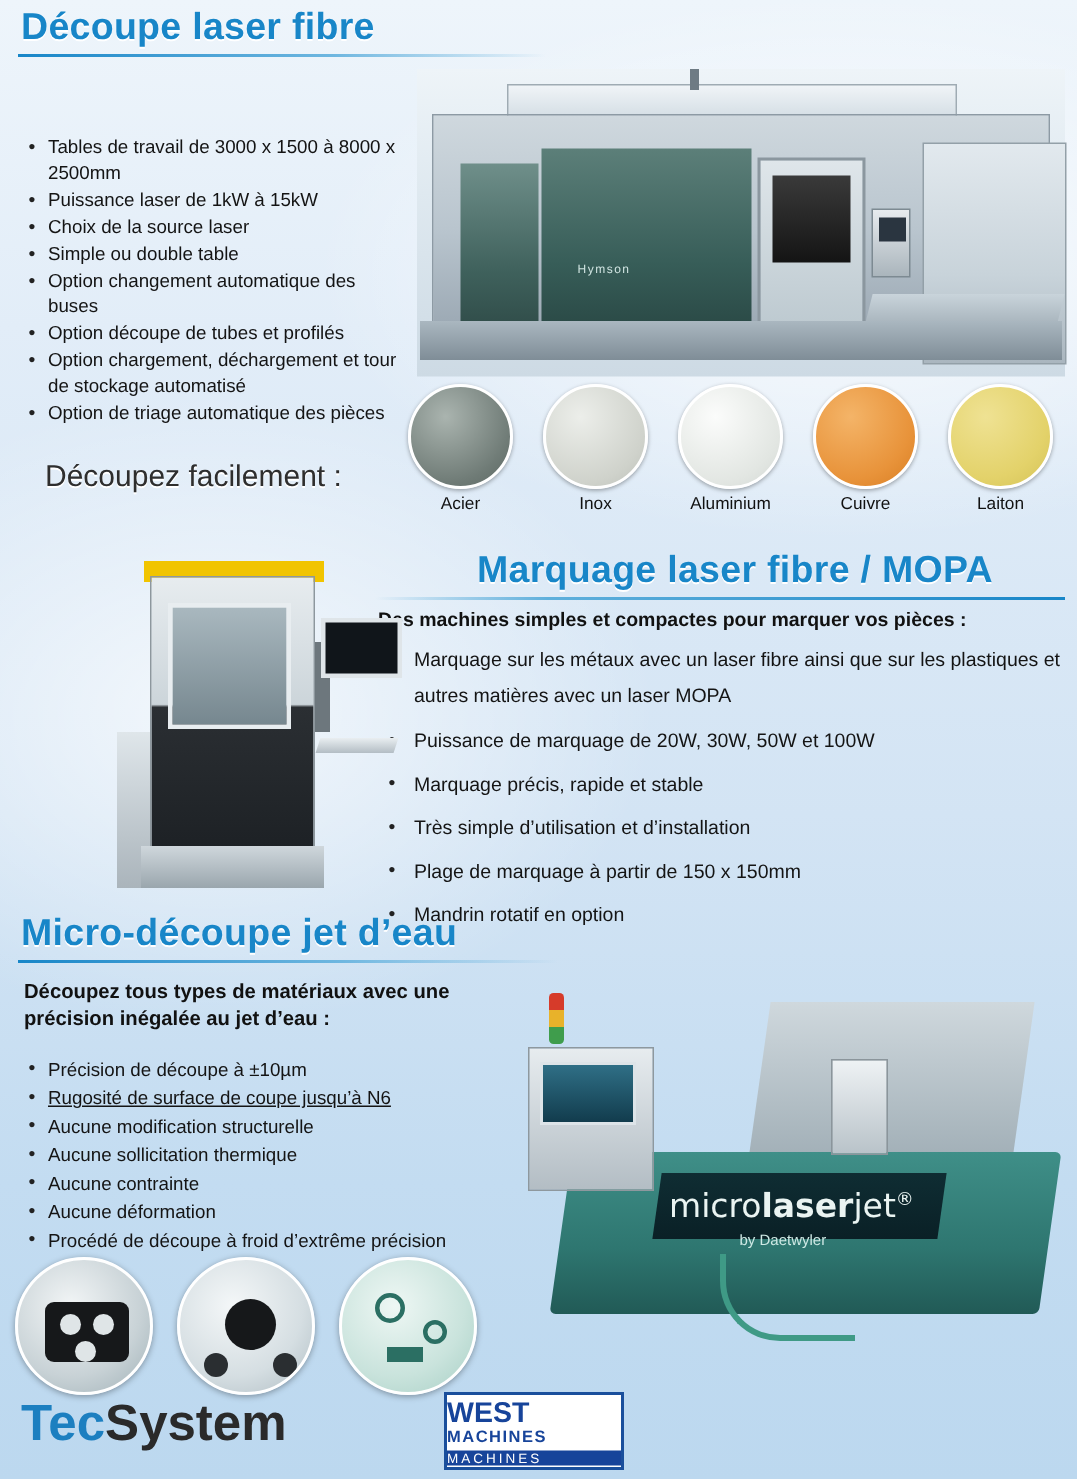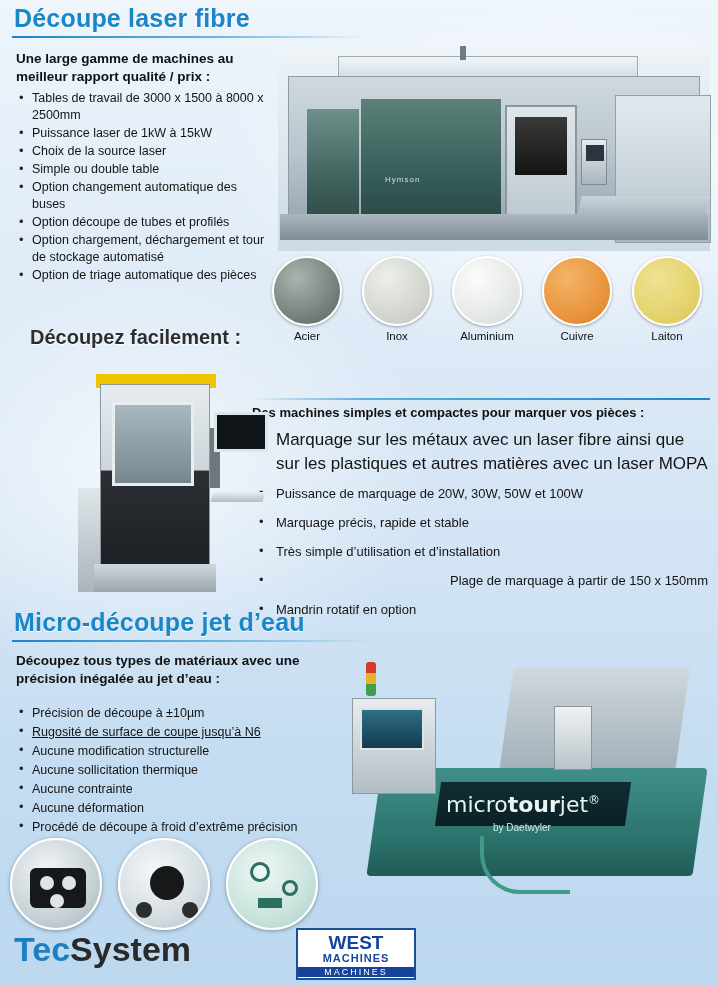--- a/index.html
+++ b/index.html
@@ -131,36 +131,35 @@
   .samples { position:absolute; left:6px; top:838px; width:340px; height:96px; }
   .sample { position:absolute; width:92px; height:92px; border-radius:50%;
     border:2px solid #fff; box-shadow:0 1px 4px rgba(0,0,0,.35); overflow:hidden;}
 
   
   .footer-logo { position:absolute; left:14px; top:930px; font-size:34px; font-weight:bold; }
   .fl-blue { color:#1c7fc0; }
   .fl-dark { color:#2a2a2a; }
   .west {
     position:absolute; left:296px; top:928px; width:120px; height:52px;
-    background:#fff; border:2px solid #1a4f9c; text-align:center;
+    background:#fff; border:2px solid #1a4f9c; 
   }
   .west .w1 { color:#17449a; font-weight:bold; font-size:19px; line-height:19px; padding-top:3px;
     font-family:"Liberation Sans", sans-serif; }
   .west .w2 { color:#17449a; font-weight:bold; font-size:11px; line-height:12px; letter-spacing:1px;}
   .west .w3 { background:#17449a; color:#fff; font-size:9px; letter-spacing:2px; margin-top:3px;}
 </style>
 </head>
 <body>
 
 <div class="page">
 
   <div class="sec-title" style="left:14px; top:4px;">Découpe laser fibre</div>
   <div class="rule" style="left:12px; top:36px; width:352px;"></div>
 
-  <div class="lead" style="left:16px; top:50px; width:252px;">Une large gamme de machines au meilleur rapport qualité / prix :</div>
 
   <ul class="bullets" style="left:16px; top:90px; width:256px;">
     <li>Tables de travail de 3000 x 1500 à 8000 x 2500mm</li>
     <li>Puissance laser de 1kW à 15kW</li>
     <li>Choix de la source laser</li>
     <li>Simple ou double table</li>
     <li>Option changement automatique des buses</li>
     <li>Option découpe de tubes et profilés</li>
     <li>Option chargement, déchargement et tour de stockage automatisé</li>
     <li>Option de triage automatique des pièces</li>
@@ -175,21 +174,21 @@
       </div>
       <div class="m1-glass"></div>
       <div class="m1-panel"></div>
       <div class="m1-right"></div>
       <div class="m1-logo">Hymson</div>
     </div>
     <div class="m1-table"></div>
     <div class="m1-base"></div>
   </div>
 
-  <div style="position:absolute; left:30px; top:326px; font-size:20px; font-weight:bold; color:#2e2e2e; text-shadow:0 1px 0 #fff;">Découpez facilement :</div>
+  <div style="position:absolute; left:30px; top:307px; font-size:20px; font-weight:normal; color:#2e2e2e; text-shadow:0 1px 0 #fff;">Découpez facilement :</div>
 
   <div class="mat-row">
     <div class="mat" style="left:0px; top:0px;">
       <div class="disc" style="background:radial-gradient(circle at 35% 30%, #aab4af, #6f7b76 70%, #5b6762);"></div>
       <div class="cap">Acier</div>
     </div>
     <div class="mat" style="left:90px; top:0px;">
       <div class="disc" style="background:radial-gradient(circle at 35% 30%, #eceeea, #cfd2cb 70%, #bcc0b9);"></div>
       <div class="cap">Inox</div>
     </div>
@@ -200,30 +199,31 @@
     <div class="mat" style="left:270px; top:0px;">
       <div class="disc" style="background:radial-gradient(circle at 35% 30%, #f4b468, #e8933a 65%, #d87d22);"></div>
       <div class="cap">Cuivre</div>
     </div>
     <div class="mat" style="left:360px; top:0px;">
       <div class="disc" style="background:radial-gradient(circle at 35% 30%, #efe293, #e3d26a 65%, #d4c257);"></div>
       <div class="cap">Laiton</div>
     </div>
   </div>
 
+  <div class="sec-title" style="left:318px; top:366px;">Marquage laser fibre / MOPA</div>
   <div class="rule" style="left:250px; top:398px; width:460px; background:linear-gradient(90deg,rgba(160,200,230,0) 0%, #5fb0dc 25%, #1886c8 100%);"></div>
 
   <div class="lead" style="left:252px; top:404px; width:458px; font-size:13px;">Des machines simples et compactes pour marquer vos pièces :</div>
 
   <ul class="bullets" style="left:256px; top:428px; width:452px;">
-    <li style="font-size:17px; line-height:24px; padding-left:20px;">Marquage sur les métaux avec un laser fibre ainsi que sur les plastiques et autres matières avec un laser MOPA</li>
+    <li style="font-size:13px; line-height:24px; padding-left:20px;">Marquage sur les métaux avec un laser fibre ainsi que sur les plastiques et autres matières avec un laser MOPA</li>
     <li style="font-size:13px; line-height:24px; padding-left:20px; margin-top:6px;">Puissance de marquage de 20W, 30W, 50W et 100W</li>
     <li style="font-size:13px; line-height:24px; padding-left:20px; margin-top:5px;">Marquage précis, rapide et stable</li>
     <li style="font-size:13px; line-height:24px; padding-left:20px; margin-top:5px;">Très simple d’utilisation et d’installation</li>
-    <li style="font-size:13px; line-height:24px; padding-left:20px; margin-top:5px;text-align:right;">Plage de marquage à partir de 150 x 150mm</li>
+    <li style="font-size:13px; line-height:24px; padding-left:20px; margin-top:5px;">Plage de marquage à partir de 150 x 150mm</li>
     <li style="font-size:13px; line-height:24px; padding-left:20px; margin-top:5px;">Mandrin rotatif en option</li>
   </ul>
 
   <div class="machine2">
     <div class="m2-yellow"></div>
     <div class="m2-frame"></div>
     <div class="m2-win"></div>
     <div class="m2-col"></div>
     <div class="m2-monarm"></div>
     <div class="m2-mon"></div>
@@ -249,21 +249,21 @@
   <div class="machine3">
     <div class="m3-gantry"></div>
     <div class="m3-bed"></div>
     <div class="m3-tank"></div>
     <div class="m3-head"></div>
     <div class="m3-cnc"></div>
     <div class="m3-screen"></div>
     <div class="m3-lamp"></div>
     <div class="m3-hose"></div>
     <div class="m3-brand">
-      <span>micro</span><b>tour</b><span>jet</span><span style="font-size:12px; vertical-align:super;">®</span>
+      <span>micro</span><b>laser</b><span>jet</span><span style="font-size:12px; vertical-align:super;">®</span>
     </div>
     <div class="m3-sub">by Daetwyler</div>
   </div>
 
   <div class="samples">
     <div class="sample" style="left:4px; top:0px; background:radial-gradient(circle at 40% 35%, #f2f5f6, #c8d2d6 60%, #9fb0b6);">
       <div style="position:absolute; left:18px; top:28px; width:56px; height:40px; background:#16181a; border-radius:6px;"></div>
       <div style="position:absolute; left:28px; top:36px; width:14px; height:14px; background:#dfe5e7; border-radius:50%;"></div>
       <div style="position:absolute; left:50px; top:36px; width:14px; height:14px; background:#dfe5e7; border-radius:50%;"></div>
       <div style="position:absolute; left:38px; top:54px; width:14px; height:14px; background:#dfe5e7; border-radius:50%;"></div>

